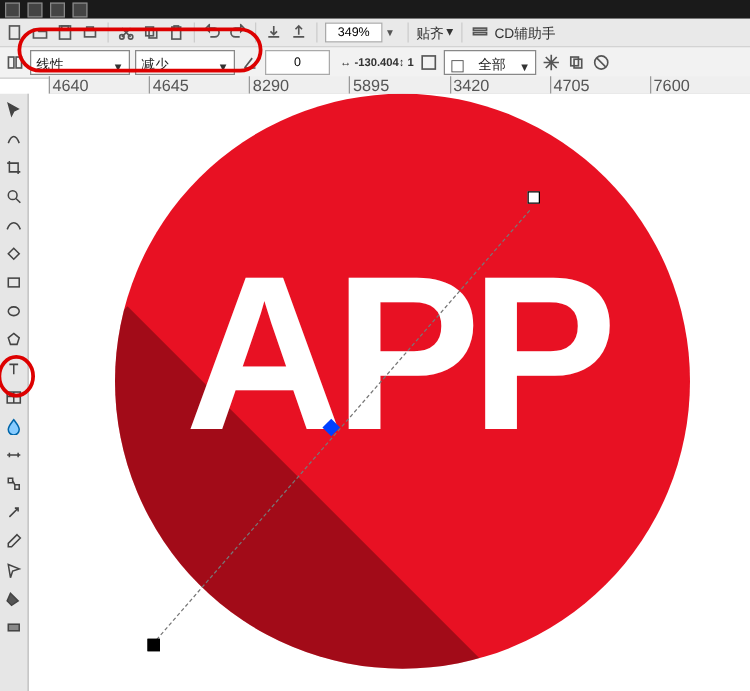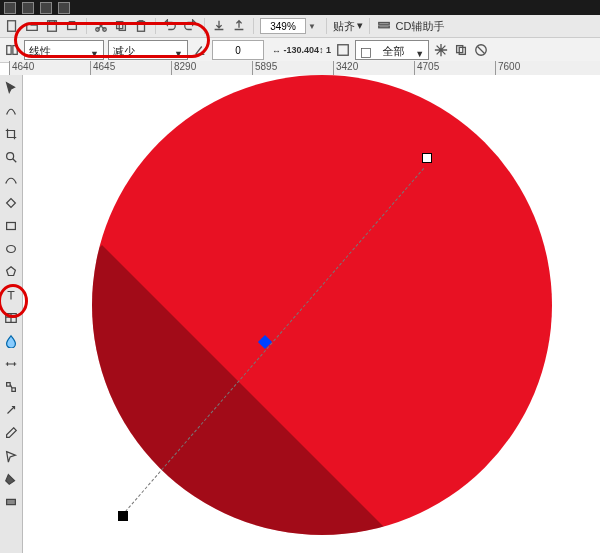--- a/index.html
+++ b/index.html
@@ -12,21 +12,21 @@
 .sep{width:1px;height:16px;background:#ccc;margin:0 2px}
 .zoom{width:60px;display:flex;align-items:center;gap:2px}
 .zoom input{width:40px;height:14px;font-size:10px;border:1px solid #aaa;text-align:center;padding:0 2px}
 .zoom .arr{font-size:8px;color:#555;cursor:pointer}
 .combo{height:18px;border:1px solid #888;background:#fff;display:flex;align-items:flex-end;justify-content:space-between;padding:0 4px;cursor:pointer;font-size:11px;min-width:56px}
 .combo .chev{font-size:9px;color:#333}
 .numfield{width:46px;height:16px;border:1px solid #aaa;background:#fff;text-align:center;font-size:10px}
 .coord-stack{display:flex;flex-direction:row;font-size:9px;line-height:10px;color:#333;margin-left:4px}
 .coord-stack span{white-space:nowrap}
 .txtbtn{display:flex;gap:2px;font-size:11px;color:#333;cursor:pointer}
-.ruler-h{position:absolute;left:9px;right:0;top:61px;height:14px;background:#efefef;border-bottom:1px solid #bbb;font-size:10px;color:#555;display:flex}
+.ruler-h{position:absolute;left:39px;right:0;top:61px;height:14px;background:#efefef;border-bottom:1px solid #bbb;font-size:13px;color:#555;display:flex}
 .ruler-h .tick{position:relative;width:80px;border-left:1px solid #999;height:100%}
 .ruler-h .tick span{position:absolute;left:2px;top:0}
 .toolbox{position:absolute;left:0;top:75px;bottom:0;width:22px;background:#e6e6e6;border-right:1px solid #bbb;display:flex;flex-direction:column;align-items:center;gap:3px;padding-top:3px;z-index:5}
 .tool{width:18px;height:18px;display:flex;align-items:center;justify-content:center;cursor:pointer;border:1px solid transparent}
 .tool svg{width:14px;height:14px;stroke:#444;fill:none;stroke-width:1.4}
 .canvas{position:absolute;left:22px;top:75px;right:0;bottom:0;background:#fff;overflow:hidden}
 .artwork{position:absolute;left:60px;top:10px;width:480px;height:480px}
 .icon-circle{width:460px;height:460px;border-radius:50%;background:#e81123;position:absolute;left:10px;top:-10px;overflow:hidden}
 .shadow{position:absolute;left:10px;top:170px;width:700px;height:700px;background:rgba(0,0,0,.30);transform:rotate(45deg);transform-origin:top left}
 .app-text{position:absolute;left:56px;top:120px;font-size:176px;font-weight:900;font-family:Arial,Helvetica,sans-serif;letter-spacing:-8px;color:#fff;line-height:1}
@@ -315,20 +315,21 @@
       <svg viewBox="0 0 16 16">
         <rect x="3" y="5" width="10" height="6" fill="#888"></rect>
       </svg>
     </div>
 </div>
 
 <div class="canvas">
   <div class="artwork">
     <div class="icon-circle">
       <div class="shadow"></div>
+      <div class="app-text">APP</div>
     </div>
   </div>
 
   <div class="sel-line" style="left:100px;top:440px;width:460px;transform:rotate(-49deg)"></div>
   <div class="handle filled" style="left:96px;top:436px"></div>
   <div class="diamond" style="left:238px;top:262px"></div>
   <div class="handle" style="left:400px;top:78px"></div>
 </div>
 
 </body></html>

